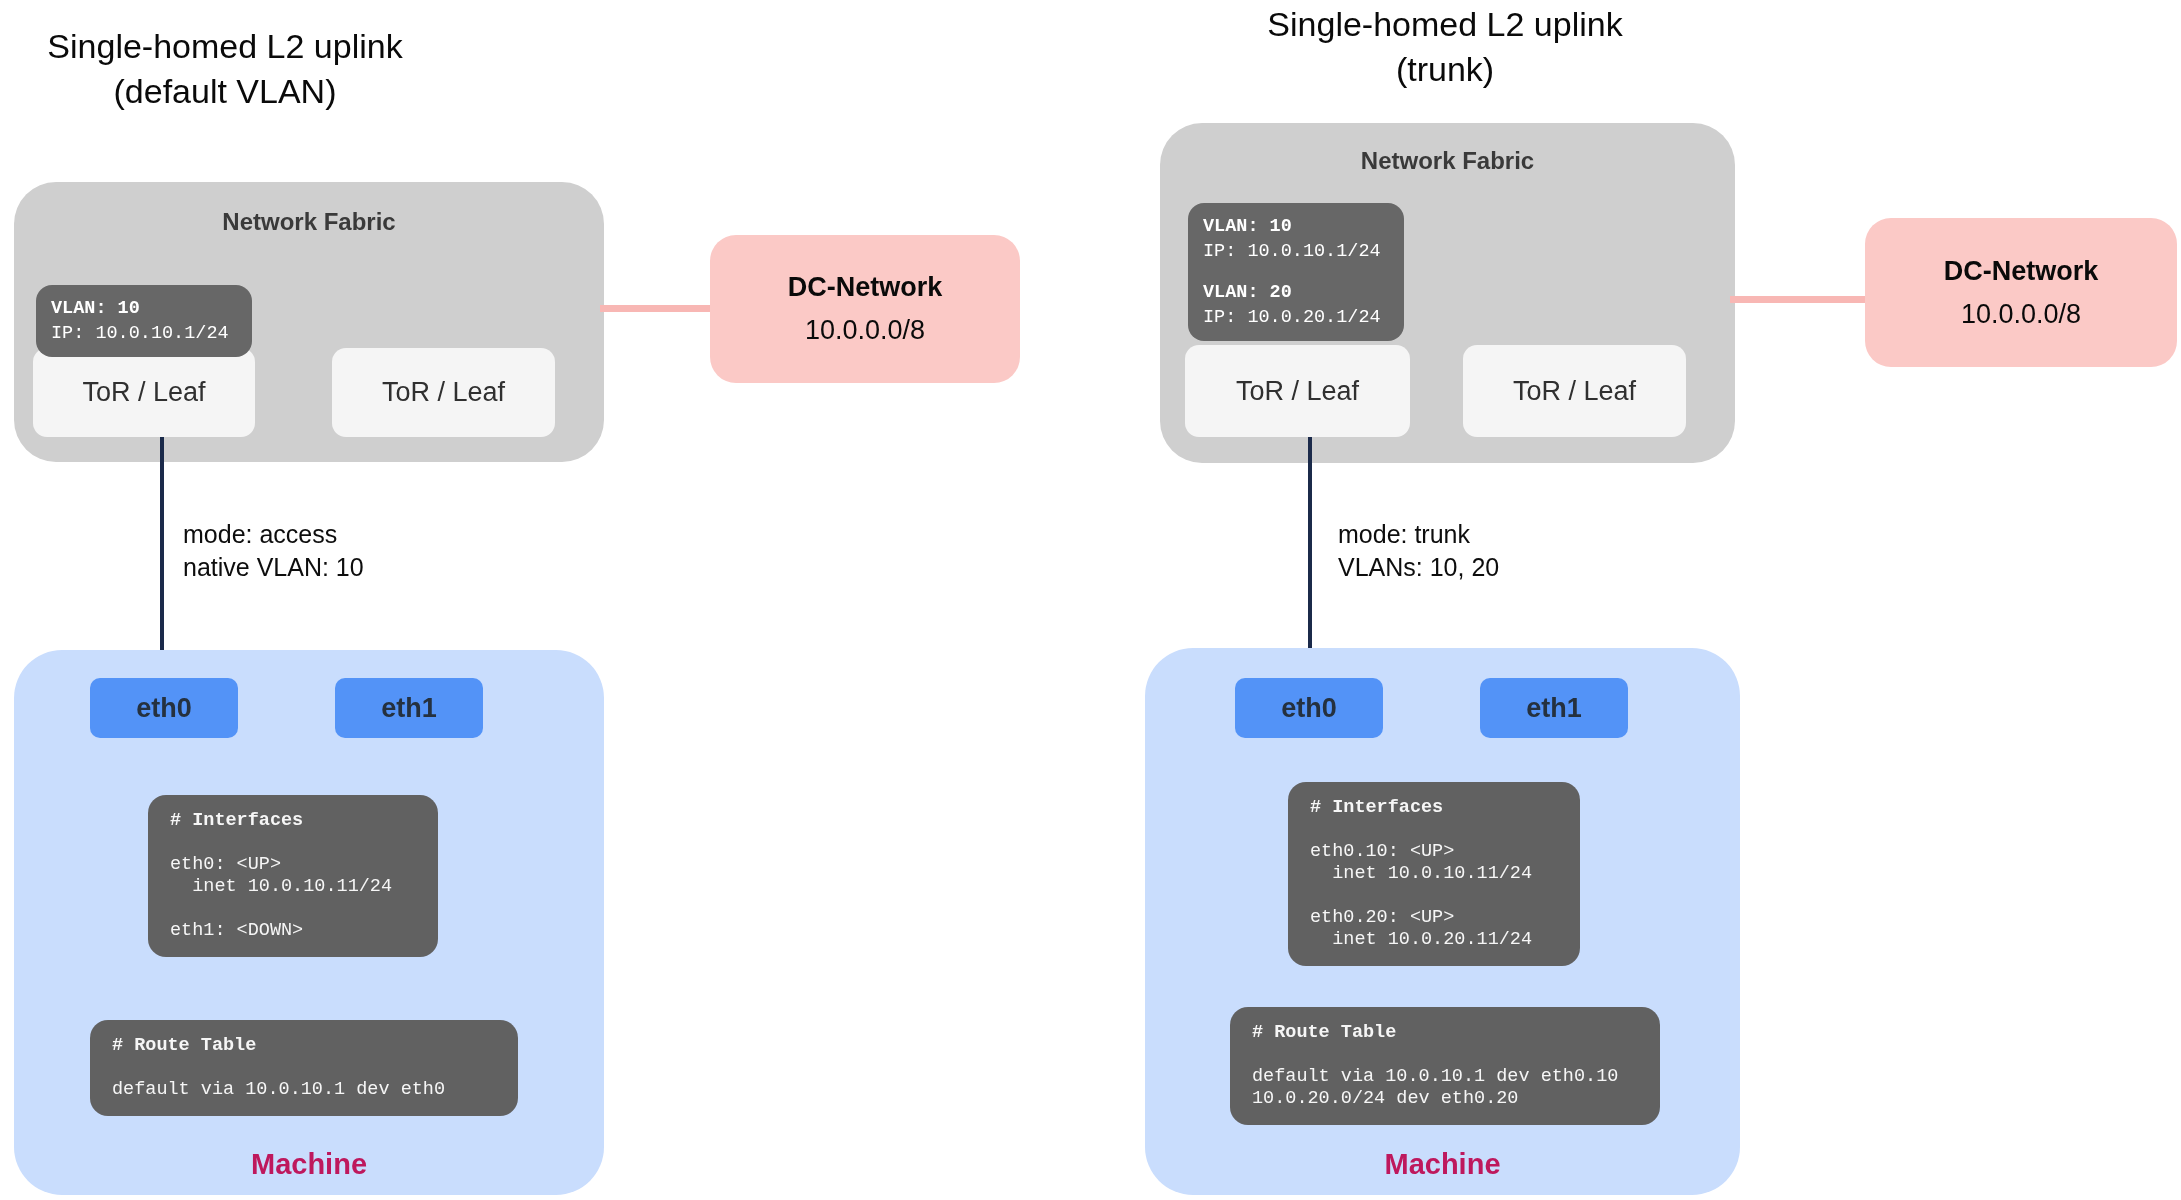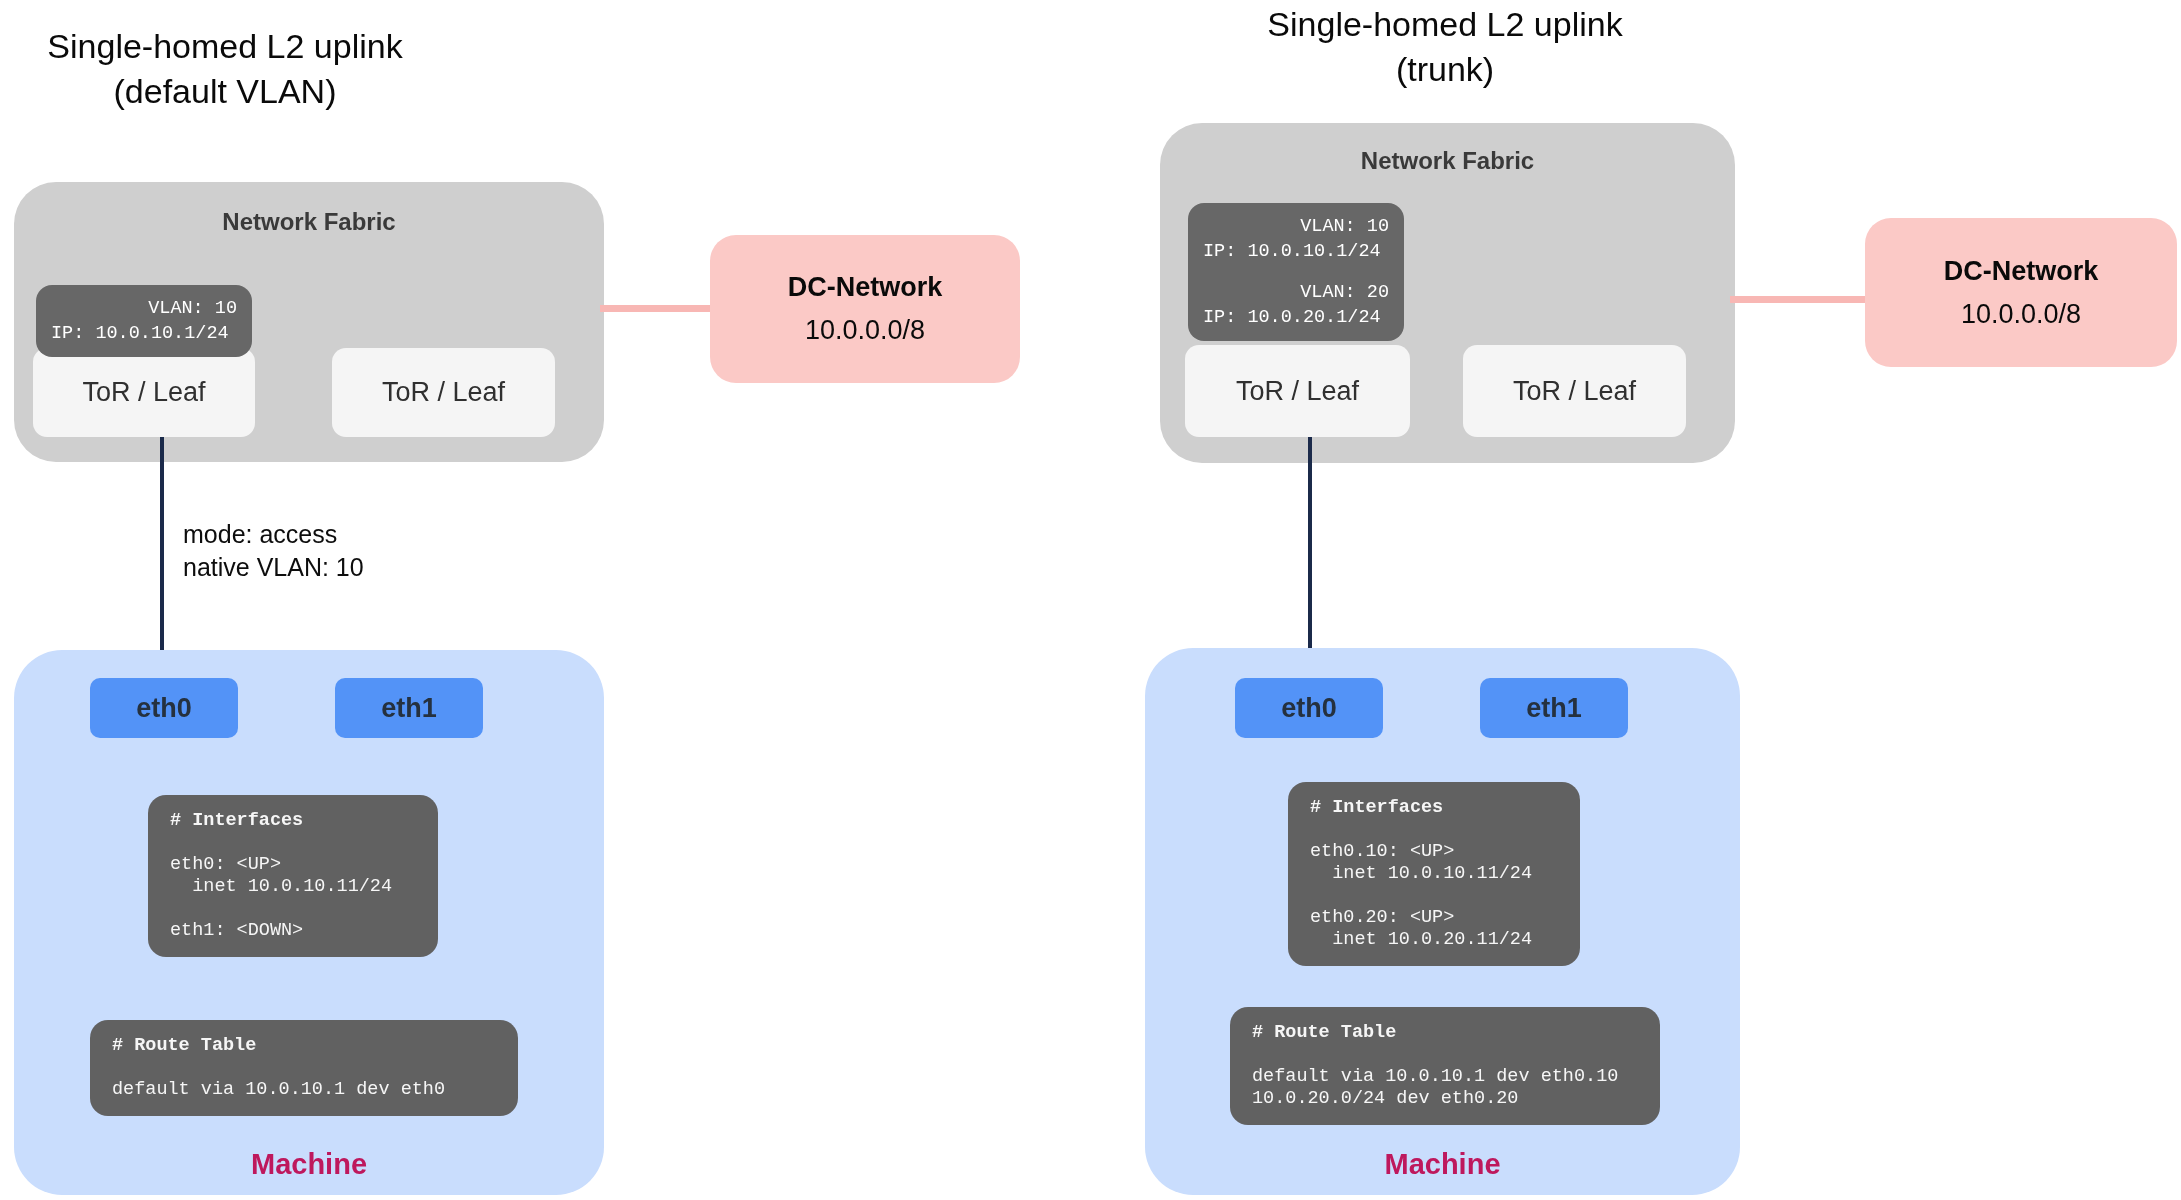--- a/index.html
+++ b/index.html
@@ -23,21 +23,21 @@
     position:absolute; background:#f5f5f5; border-radius:14px;
     display:flex; align-items:center; justify-content:center;
     font-size:27px; color:#303030;
   }
 
   .badge {
     position:absolute; background:#676767; border-radius:16px;
     color:#ffffff; font-family:"Liberation Mono", monospace;
     font-size:18.5px; line-height:25px; padding:11px 15px; z-index:3;
   }
-  .badge .b { font-weight:400;text-align:right; }
+  .badge .b { font-weight:700; }
   .badge-gap { height:16px; }
 
   .dc {
     position:absolute; background:#fbc9c6; border-radius:26px;
     display:flex; flex-direction:column; align-items:center; justify-content:center;
     gap:12px; z-index:2;
   }
   .dc-name { font-size:27px; font-weight:700; color:#0a0a0a; }
   .dc-cidr { font-size:27px; color:#0a0a0a; }
 
@@ -143,20 +143,24 @@
       <div class="b">VLAN: 20</div>
       <div>IP: 10.0.20.1/24</div>
     </div>
   </div>
 
   <div class="dc" style="left:1865px; top:218px; width:312px; height:149px;">
     <div class="dc-name">DC-Network</div>
     <div class="dc-cidr">10.0.0.0/8</div>
   </div>
 
+  <div class="link-label" style="left:1338px; top:518px;">
+    <div>mode: trunk</div>
+    <div>VLANs: 10, 20</div>
+  </div>
 
   <div class="machine" style="left:1145px; top:648px; width:595px; height:547px;">
     <div class="eth" style="left:90px; top:30px; width:148px; height:60px;">eth0</div>
     <div class="eth" style="left:335px; top:30px; width:148px; height:60px;">eth1</div>
 
     <div class="code" style="left:143px; top:134px; width:248px;">
       <div class="code-title"># Interfaces</div>
       <div class="code-line"></div>
       <div class="code-line">eth0.10: &lt;UP&gt;</div>
       <div class="code-line">  inet 10.0.10.11/24</div>

